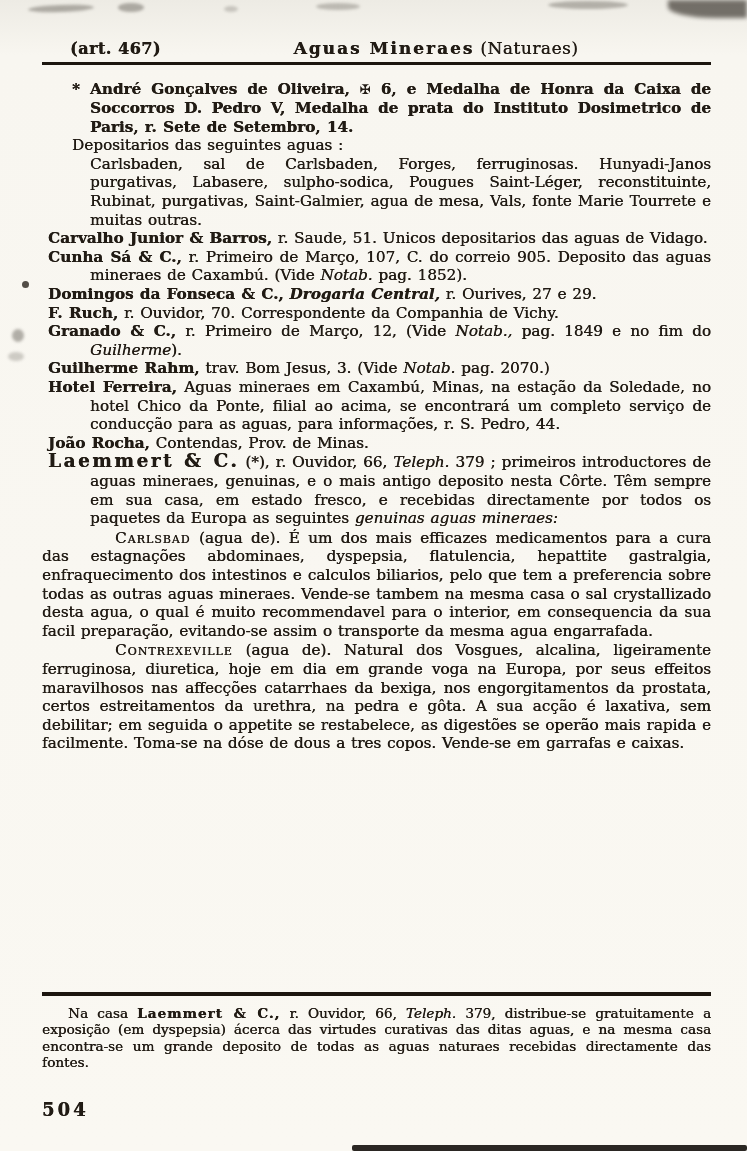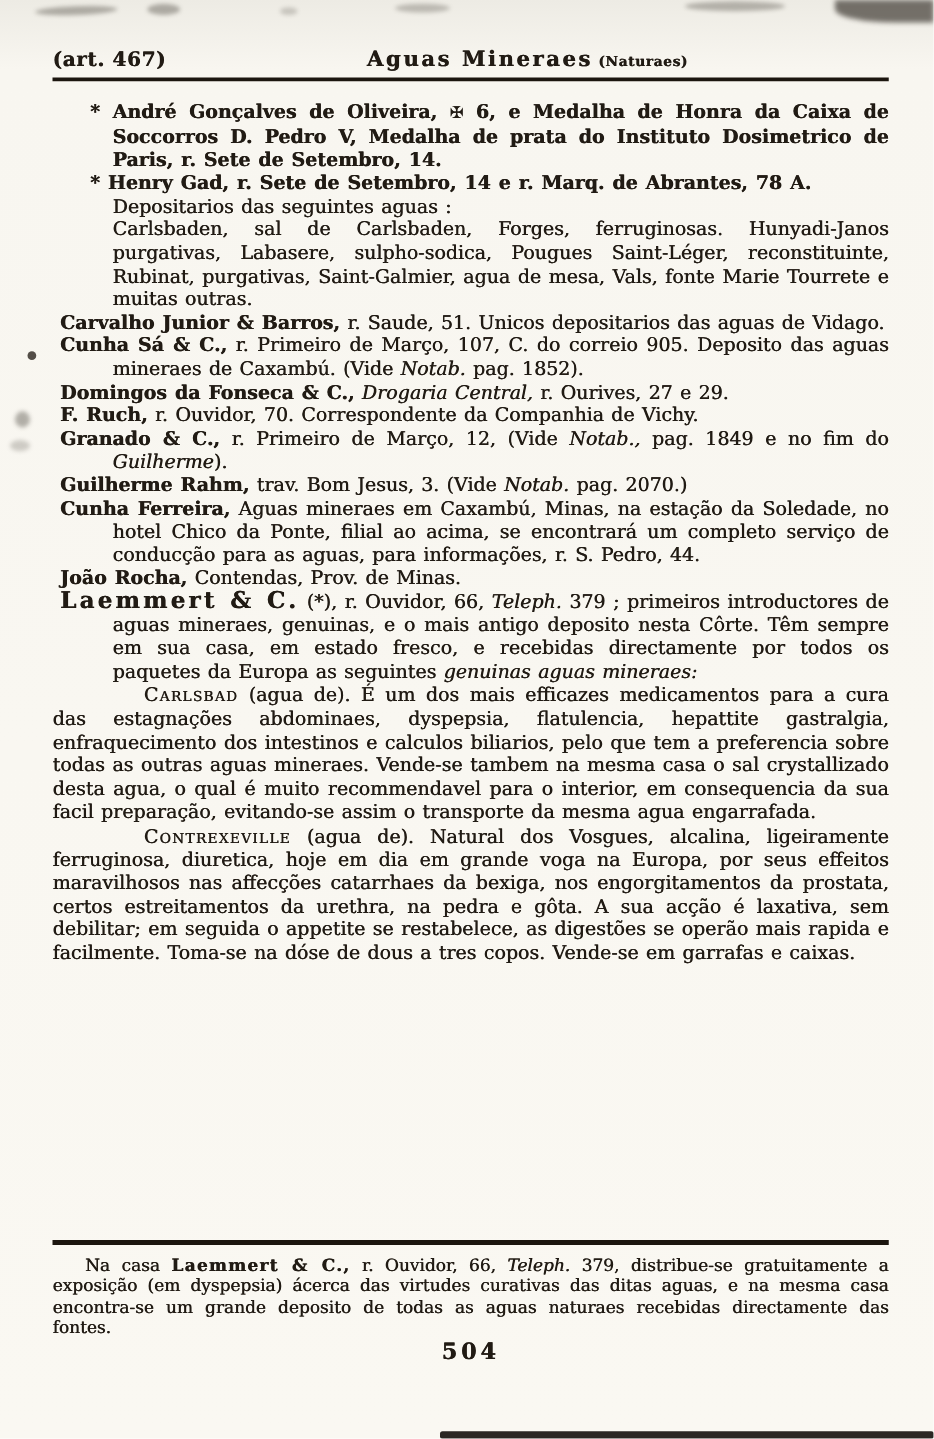--- a/index.html
+++ b/index.html
@@ -5,39 +5,39 @@
   html,body { margin:0; padding:0; background:#ffffff; }
   .page {
     position:relative; width:747px; height:1151px; overflow:hidden;
     background: linear-gradient(180deg, #edebe4 0px, #f8f6f0 55px, #faf8f2 100%);
     font-family:"DejaVu Serif","Liberation Serif",serif;
     color:#211b14;
     text-shadow: 0.35px 0 0 currentColor;
   }
   .content { position:absolute; left:42px; top:38px; width:669px; }
   .hdr { display:flex; align-items:baseline; font-weight:bold; }
-  .hdr-art { font-size:16px; letter-spacing:0.5px; white-space:nowrap; }
+  .hdr-art { font-size:16px; letter-spacing:0.5px; white-space:nowrap;margin-left:28px; }
   .hdr-title { flex:1; text-align:center; font-size:17px; letter-spacing:2px; }
-  .hdr-suffix { font-size:11px; font-weight:bold; letter-spacing:0.5px; }
+  .hdr-suffix { font-size:17px; font-weight:normal; letter-spacing:0.5px; }
   .rule { height:2.5px; background:#1c160f; margin-top:4px; }
   .rule-thick { height:3.5px; }
   .entries { margin-top:15px; font-size:15.2px; line-height:18.6px; text-align:justify; word-spacing:1px; }
   .entry { margin:0; padding-left:48px; text-indent:-42px; white-space:pre-wrap; }
   .entry.star { text-indent:-18px; }
   .entry.water { padding-left:0; text-indent:32px; margin-top:1px; }
   .seg-b  { font-weight:bold; }
   .seg-i  { font-style:italic; }
-  .seg-bi { font-weight:normal; font-style:italic; }
+  .seg-bi { font-weight:bold; font-style:italic; }
   .seg-sc { font-variant:small-caps; letter-spacing:1px;margin-left:41px; }
   .seg-d  { font-weight:bold; font-size:18.5px; letter-spacing:2.5px; }
   .seg-ds { font-weight:bold; letter-spacing:1px; }
   .seg-ic { font-family:"DejaVu Sans","Liberation Sans",sans-serif; font-size:13px; }
   .footer-block { position:absolute; left:42px; top:988px; width:669px; }
   .footer { margin:9px 0 0 0; font-size:13.6px; line-height:16.6px; text-align:justify; text-indent:26px; word-spacing:1px; }
-  .pageno { text-align:center; font-weight:bold; font-size:18px; letter-spacing:3px; margin-top:0; }
+  .pageno { font-weight:bold; font-size:18px; letter-spacing:3px; margin-top:28px; }
   .artifact { position:absolute; background:#6b675f; border-radius:50%; filter:blur(1.5px); opacity:.5; }
   .a1 { left:28px;  top:5px;   width:66px; height:7px; transform:rotate(-2deg); }
   .a2 { left:118px; top:3px;   width:26px; height:9px; }
   .a3 { left:224px; top:6px;   width:14px; height:6px; opacity:.3; }
   .a4 { left:316px; top:3px;   width:44px; height:7px; opacity:.38; }
   .a5 { left:548px; top:1px;   width:80px; height:8px; opacity:.45; }
   .a6 { left:668px; top:0;     width:79px; height:18px; opacity:.7; filter:blur(2px); border-radius:0 0 0 60%; background:#3f3a33; }
   .a7 { left:22px;  top:281px; width:7px;  height:7px; opacity:.8; filter:blur(.5px); background:#2a241d; }
   .a8 { left:12px;  top:329px; width:12px; height:13px; opacity:.5; }
   .a9 { left:8px;   top:352px; width:16px; height:9px; opacity:.3; }
@@ -62,30 +62,29 @@
   <div class="content">
     <div class="hdr">
       <span class="hdr-art">(art. 467)</span>
       <span class="hdr-title">
         <span>Aguas Mineraes</span><span class="hdr-suffix"> (Naturaes)</span>
       </span>
     </div>
     <div class="rule"></div>
     <div class="entries" id="entries">
         <p class="entry star"><span class="seg-b">* André Gonçalves de Oliveira, </span><span class="seg-ic">✠</span><span class="seg-b"> 6, e Medalha de Honra da Caixa de Soccorros D. Pedro V, Medalha de prata do Instituto Dosimetrico de Paris, r. Sete de Setembro, 14.</span></p>
-        <p class="entry star"><span class="seg-b">* Henry Gad, r. Sete de Setembro, 14 e r. Marq. de Abrantes, 78 A.
-</span><span>Depositarios das seguintes aguas :
+        <p class="entry star"><span>Depositarios das seguintes aguas :
 Carlsbaden, sal de Carlsbaden, Forges, ferruginosas. Hunyadi-Janos purgativas, Labasere, sulpho-sodica, Pougues Saint-Léger, reconstituinte, Rubinat, purgativas, Saint-Galmier, agua de mesa, Vals, fonte Marie Tourrete e muitas outras.</span></p>
         <p class="entry"><span class="seg-b">Carvalho Junior &amp; Barros,</span><span> r. Saude, 51. Unicos depositarios das aguas de Vidago.</span></p>
         <p class="entry"><span class="seg-b">Cunha Sá &amp; C.,</span><span> r. Primeiro de Março, 107, C. do correio 905. Deposito das aguas mineraes de Caxambú. (Vide </span><span class="seg-i">Notab.</span><span> pag. 1852).</span></p>
         <p class="entry"><span class="seg-b">Domingos da Fonseca &amp; C.,</span><span> </span><span class="seg-bi">Drogaria Central,</span><span> r. Ourives, 27 e 29.</span></p>
         <p class="entry"><span class="seg-b">F. Ruch,</span><span> r. Ouvidor, 70. Correspondente da Companhia de Vichy.</span></p>
         <p class="entry"><span class="seg-b">Granado &amp; C.,</span><span> r. Primeiro de Março, 12, (Vide </span><span class="seg-i">Notab.,</span><span> pag. 1849 e no fim do </span><span class="seg-i">Guilherme</span><span>).</span></p>
         <p class="entry"><span class="seg-b">Guilherme Rahm,</span><span> trav. Bom Jesus, 3. (Vide </span><span class="seg-i">Notab.</span><span> pag. 2070.)</span></p>
-        <p class="entry"><span class="seg-b">Cunha Ferreira,</span><span> Aguas mineraes em Caxambú, Minas, na estação da Soledade, no hotel Chico da Ponte, filial ao acima, se encontrará um completo serviço de conducção para as aguas, para informações, r. S. Pedro, 44.</span></p>
+        <p class="entry"><span class="seg-b">Hotel Ferreira,</span><span> Aguas mineraes em Caxambú, Minas, na estação da Soledade, no hotel Chico da Ponte, filial ao acima, se encontrará um completo serviço de conducção para as aguas, para informações, r. S. Pedro, 44.</span></p>
         <p class="entry"><span class="seg-b">João Rocha,</span><span> Contendas, Prov. de Minas.</span></p>
         <p class="entry"><span class="seg-d">Laemmert &amp; C.</span><span> (*), r. Ouvidor, 66, </span><span class="seg-i">Teleph.</span><span> 379 ; primeiros introductores de aguas mineraes, genuinas, e o mais antigo deposito nesta Côrte. Têm sempre em sua casa, em estado fresco, e recebidas directamente por todos os paquetes da Europa as seguintes </span><span class="seg-i">genuinas aguas mineraes:</span></p>
         <p class="entry water"><span class="seg-sc">Carlsbad</span><span> (agua de). É um dos mais efficazes medicamentos para a cura das estagnações abdominaes, dyspepsia, flatulencia, hepattite gastralgia, enfraquecimento dos intestinos e calculos biliarios, pelo que tem a preferencia sobre todas as outras aguas mineraes. Vende-se tambem na mesma casa o sal crystallizado desta agua, o qual é muito recommendavel para o interior, em consequencia da sua facil preparação, evitando-se assim o transporte da mesma agua engarrafada.</span></p>
         <p class="entry water"><span class="seg-sc">Contrexeville</span><span> (agua de). Natural dos Vosgues, alcalina, ligeiramente ferruginosa, diuretica, hoje em dia em grande voga na Europa, por seus effeitos maravilhosos nas affecções catarrhaes da bexiga, nos engorgitamentos da prostata, certos estreitamentos da urethra, na pedra e gôta. A sua acção é laxativa, sem debilitar; em seguida o appetite se restabelece, as digestões se operão mais rapida e facilmente. Toma-se na dóse de dous a tres copos. Vende-se em garrafas e caixas.</span></p>
       </div>
   </div>
 
   <div class="footer-block">
     <div class="rule rule-thick"></div>
     <p class="footer" id="footer"><span>Na casa </span><span class="seg-ds">Laemmert &amp; C.,</span><span> r. Ouvidor, 66, </span><span class="seg-i">Teleph.</span><span> 379, distribue-se gratuitamente a exposição (em dyspepsia) ácerca das virtudes curativas das ditas aguas, e na mesma casa encontra-se um grande deposito de todas as aguas naturaes recebidas directamente das fontes.</span></p>

